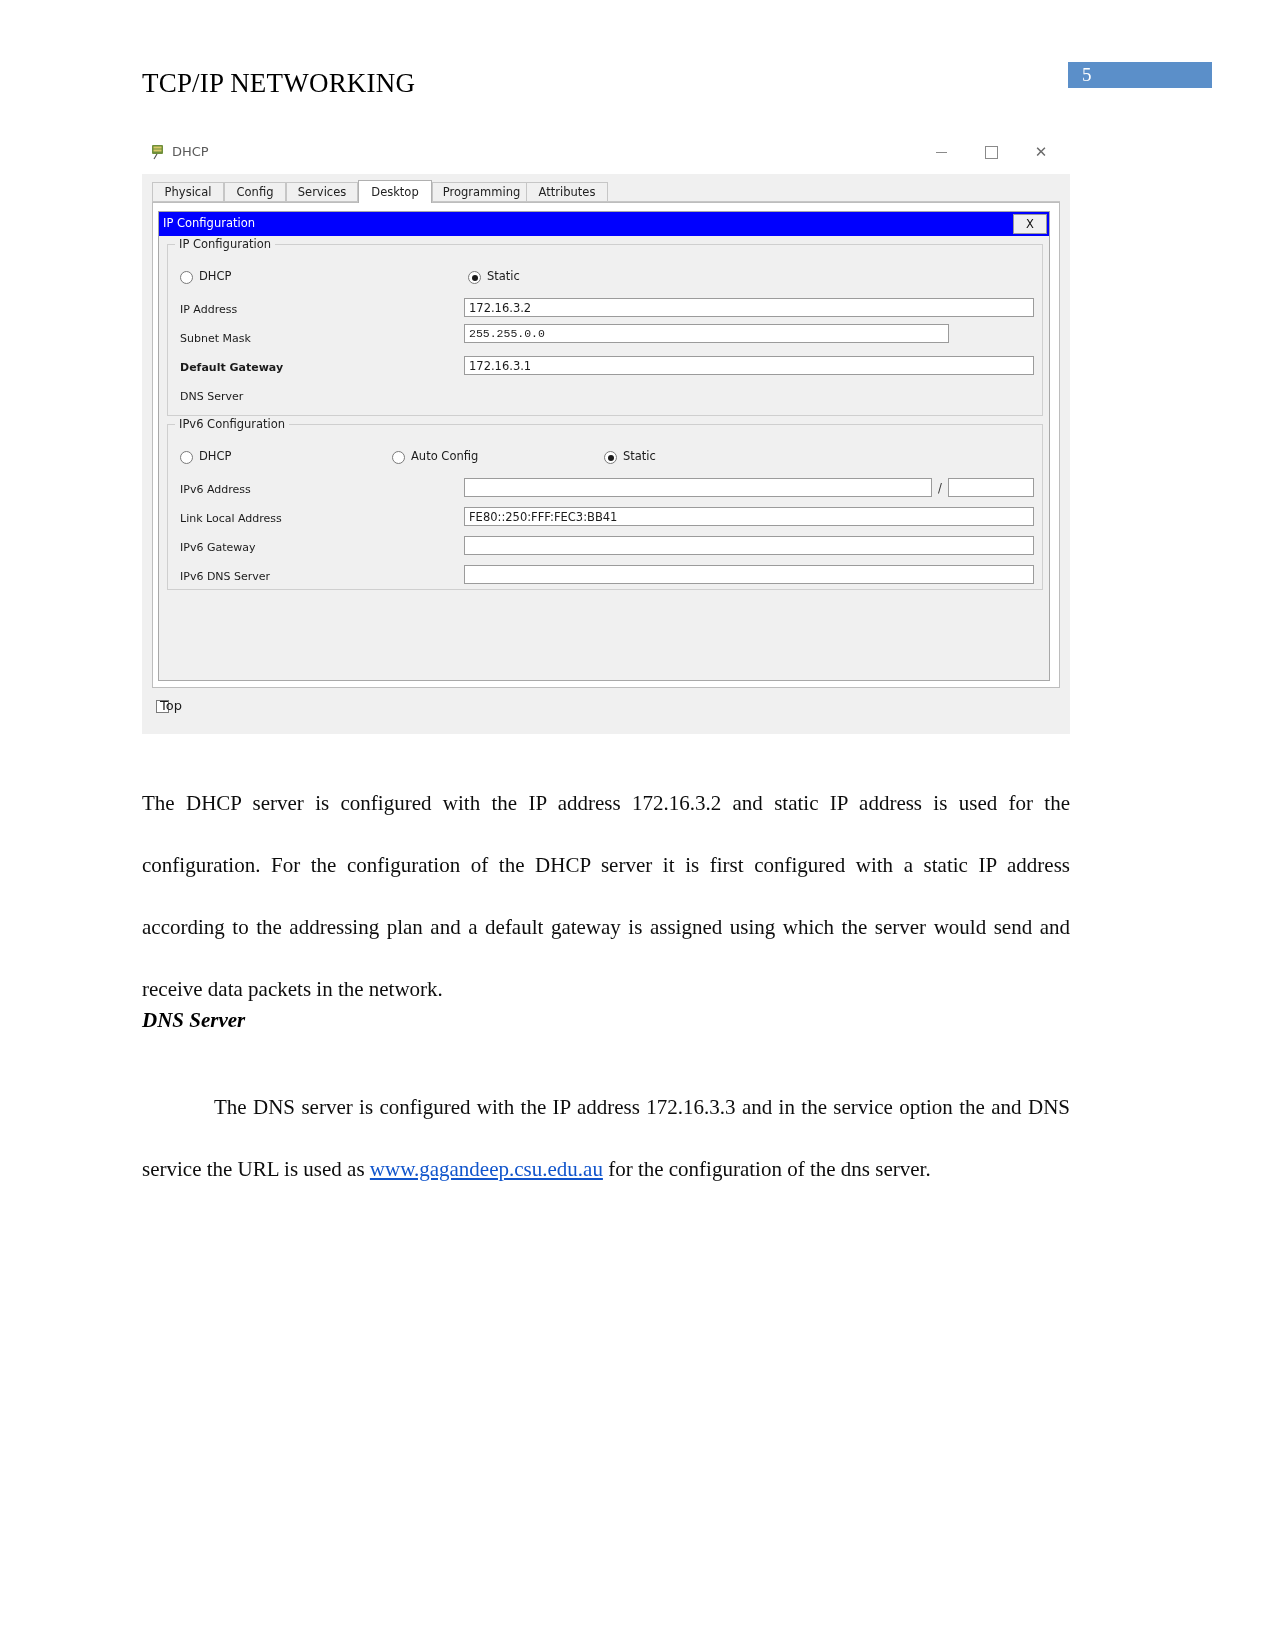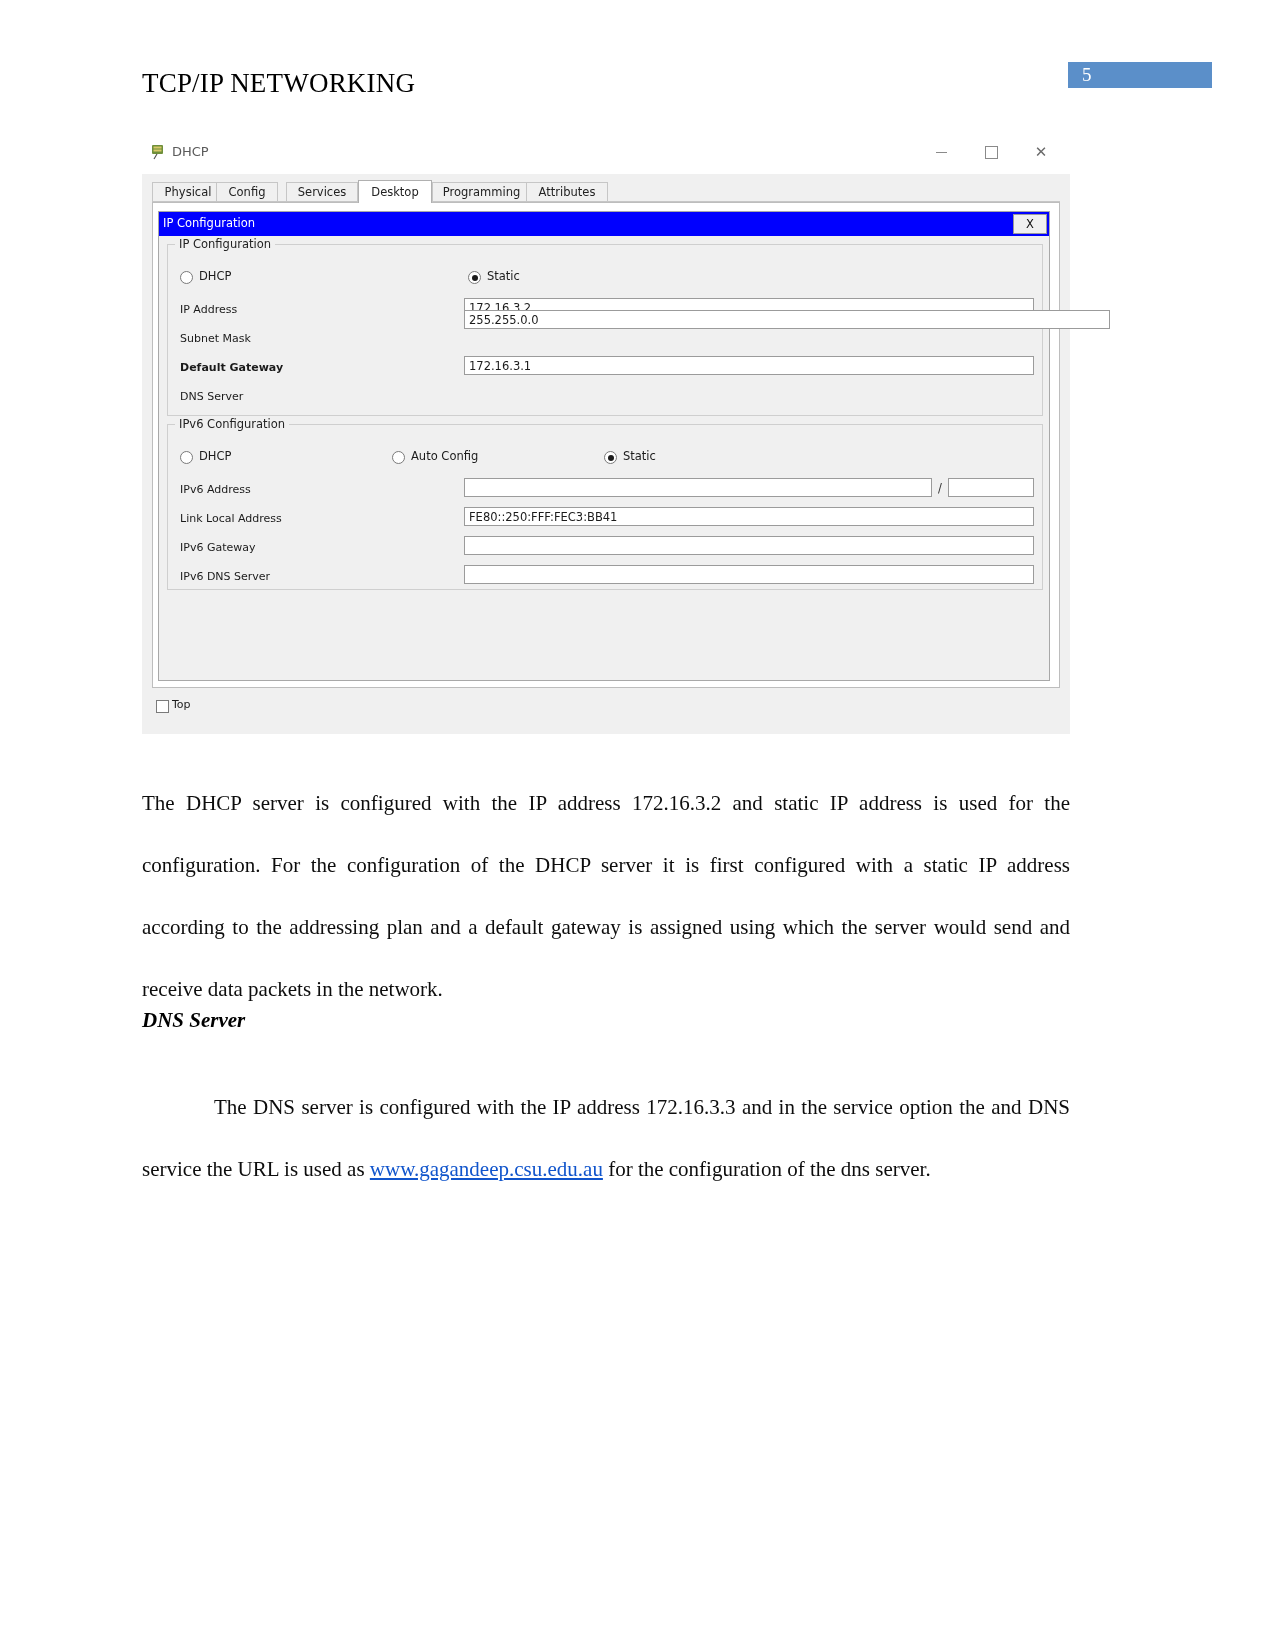--- a/index.html
+++ b/index.html
@@ -298,23 +298,23 @@
     left: 4px;
     top: 6px;
     width: 13px;
     height: 13px;
     background: #ffffff;
     border: 1px solid #7a7a7a;
     box-sizing: border-box;
   }
   .checkbox-label {
     position: absolute;
-    left: 20px;
+    left: 8px;
     top: 4px;
-    font-size: 11px;
+    font-size: 13px;
     color: #1b1b1b;
     font-family: "DejaVu Sans", sans-serif;
   }
 
   
   .doc-para {
     position: absolute;
     left: 142px;
     width: 928px;
     font-size: 21px;
@@ -360,21 +360,21 @@
       <path d="M7 11 L4 16" stroke="#555" stroke-width="1.2" fill="none"></path>
     </svg>
     <div class="pt-title-text">DHCP</div>
     <div class="pt-winbtn min"><span class="min-glyph"></span></div>
     <div class="pt-winbtn max"><span class="max-glyph"></span></div>
     <div class="pt-winbtn close"><span>✕</span></div>
   </div>
 
   <div class="pt-tabstrip">
     <div class="pt-tab" style="left:0px;width:72px;"><span>Physical</span></div>
-    <div class="pt-tab" style="left:64px;width:62px;"><span>Config</span></div>
+    <div class="pt-tab" style="left:72px;width:62px;"><span>Config</span></div>
     <div class="pt-tab" style="left:134px;width:72px;"><span>Services</span></div>
     <div class="pt-tab active" style="left:206px;width:74px;"><span>Desktop</span></div>
     <div class="pt-tab" style="left:280px;width:99px;"><span>Programming</span></div>
     <div class="pt-tab" style="left:374px;width:82px;"><span>Attributes</span></div>
   </div>
   <div class="pt-tabline"></div>
 
   <div class="pt-body">
 
     <div class="ipcfg-window">
@@ -393,21 +393,21 @@
         </div>
         <div class="radio-row" style="left:300px;top:26px;">
           <span class="radio checked"></span>
           <span class="radio-label">Static</span>
         </div>
 
         <span class="field-label" style="left:12px;top:58px;">IP Address</span>
         <div class="field-input" style="left:296px;top:53px;width:570px;">172.16.3.2</div>
 
         <span class="field-label" style="left:12px;top:87px;">Subnet Mask</span>
-        <div class="field-input" style="left:296px;top:65px;width:646px;">255.255.0.0</div>
+        <div class="field-input" style="left:296px;top:79px;width:485px;font-family:Liberation Mono, monospace;">255.255.0.0</div>
 
         <span class="field-label" style="left:12px;top:116px;font-weight:bold;">Default Gateway</span>
         <div class="field-input" style="left:296px;top:111px;width:570px;">172.16.3.1</div>
 
         <span class="field-label" style="left:12px;top:145px;">DNS Server</span>
       </div>
 
       <div class="groupbox" id="ipv6-group">
         <span class="groupbox-legend">IPv6 Configuration</span>
 

